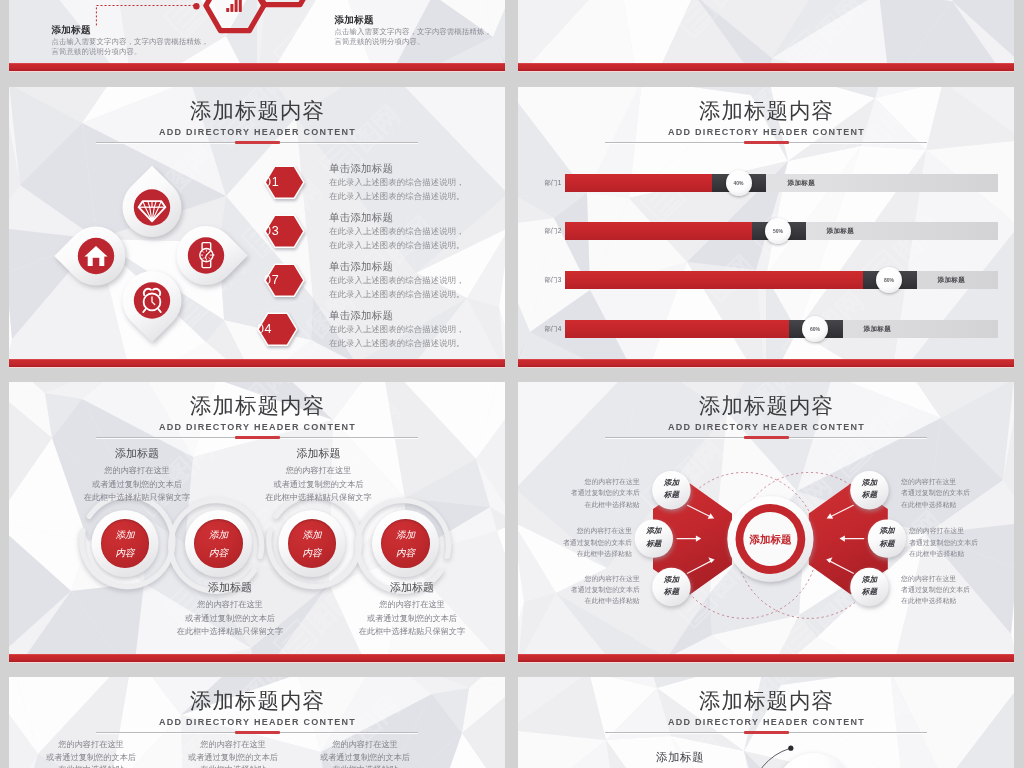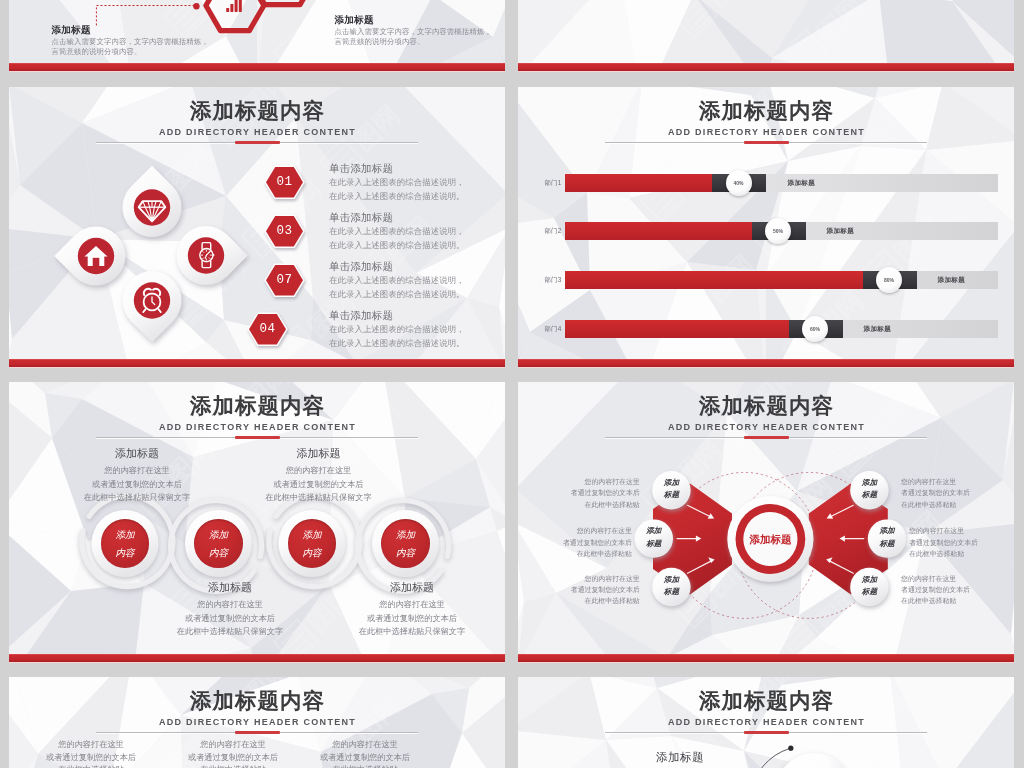--- a/index.html
+++ b/index.html
@@ -15,39 +15,39 @@
 .sl-r0{top:-208.5px;} .sl-r1{top:87px;} .sl-r2{top:382px;} .sl-r3{top:677px;}
 
 .polybg{position:absolute;left:0;top:0;width:496px;height:281px;}
 .wm{position:absolute;left:0;top:0;width:496px;height:281px;pointer-events:none;}
 .redbar{position:absolute;left:0;width:496px;bottom:1px;height:8px;
         background:linear-gradient(180deg,#e05558 0%,#cb2b2f 16%,#c2262b 65%,#ab1f24 100%);}
 .slide:after{content:"";position:absolute;left:0;right:0;bottom:0;height:1px;background:#f7d6d8;}
 
 
 .hd{position:absolute;left:0;top:11px;width:496px;text-align:center;}
-.hd .t1{font-size:21.5px;font-weight:700;color:#3c3c3e;letter-spacing:1px;line-height:26px;padding-left:1px;}
+.hd .t1{font-size:21.5px;font-weight:400;color:#3c3c3e;letter-spacing:1px;line-height:26px;padding-left:1px;}
 .hd .t2{font-size:9px;font-weight:700;color:#56565b;letter-spacing:1.3px;
         line-height:14px;padding-left:1px;margin-top:1px;}
 .hdrule{position:absolute;left:87px;top:55px;width:322px;height:1px;background:#b9b9be;}
 .hdrule:after{content:"";position:absolute;left:0;top:1px;width:100%;height:1px;background:rgba(255,255,255,.85);}
 .hdrule .acc{position:absolute;left:50%;top:-1px;margin-left:-22.5px;width:45px;height:3px;
         background:#cd3a40;border-radius:1px;z-index:2;}
 
 
 .s1 .s1g{position:absolute;left:0;top:0;width:496px;height:281px;}
 .s1 .tl{position:absolute;}
 .s1 .tt{font-size:9.6px;font-weight:700;color:#333338;line-height:15px;letter-spacing:.2px;}
 .s1 .tb{font-size:7.4px;color:#8b8b92;line-height:10px;letter-spacing:.1px;}
 
 
 .drops{position:absolute;left:0;top:0;width:496px;height:281px;}
 .hx{position:absolute;width:41px;height:34.4px;filter:drop-shadow(1px 2px 1.6px rgba(130,130,140,.5));}
-.hxn{position:absolute;width:41px;height:34.4px;line-height:34.4px;text-align:center;
-   font-size:12.5px;font-weight:400;color:#fff;font-family:Liberation Mono, monospace;letter-spacing:.6px;}
+.hxn{position:absolute;width:41px;height:34.4px;line-height:34.4px;
+   font-size:12.5px;font-weight:400;color:#fff;font-family:Liberation Sans, sans-serif;letter-spacing:.6px;}
 .s3t{position:absolute;font-size:10.5px;color:#6e6e73;line-height:14px;letter-spacing:.2px;}
 .s3b{position:absolute;font-size:8.4px;color:#8e8e93;line-height:14.5px;letter-spacing:.1px;}
 
 
 .s4 .row{position:absolute;left:0;width:496px;height:18px;}
 .s4 .lbl{position:absolute;left:16px;width:38px;text-align:center;top:5px;
    font-size:6.4px;color:#6b6b74;letter-spacing:.2px;}
 .s4 .track{position:absolute;left:46.5px;width:433px;height:18px;
    background:linear-gradient(90deg,#e6e6e8 0%,#e0e0e2 55%,#d3d3d6 100%);}
 .s4 .fill{position:absolute;left:0;top:0;height:18px;
@@ -475,21 +475,21 @@
         </svg>
         <div class="hxn" style="left:0;top:0">03</div>
       </div>
       <div class="hx" style="left:255.1px;top:175.8px">
         <svg viewBox="0 0 41 34.4" width="41" height="34.4">
           <path d="M40.8 17.2 L30.7 34.0 L10.3 34.0 L0.2 17.2 L10.3 0.4 L30.7 0.4 Z" fill="#fdfdfd"></path>
           <path d="M39.0 17.2 L29.8 32.5 L11.2 32.5 L2.0 17.2 L11.2 1.9 L29.8 1.9 Z" fill="#c1272d"></path>
         </svg>
         <div class="hxn" style="left:0;top:0">07</div>
       </div>
-      <div class="hx" style="left:238px;top:224.8px">
+      <div class="hx" style="left:248px;top:224.8px">
         <svg viewBox="0 0 41 34.4" width="41" height="34.4">
           <path d="M40.8 17.2 L30.7 34.0 L10.3 34.0 L0.2 17.2 L10.3 0.4 L30.7 0.4 Z" fill="#fdfdfd"></path>
           <path d="M39.0 17.2 L29.8 32.5 L11.2 32.5 L2.0 17.2 L11.2 1.9 L29.8 1.9 Z" fill="#c1272d"></path>
         </svg>
         <div class="hxn" style="left:0;top:0">04</div>
       </div>
 
       <div class="s3t" style="left:320px;top:74px">单击添加标题</div>
       <div class="s3b" style="left:320px;top:88px">在此录入上述图表的综合描述说明，</div>
       <div class="s3b" style="left:320px;top:102px">在此录入上述图表的综合描述说明。</div>

